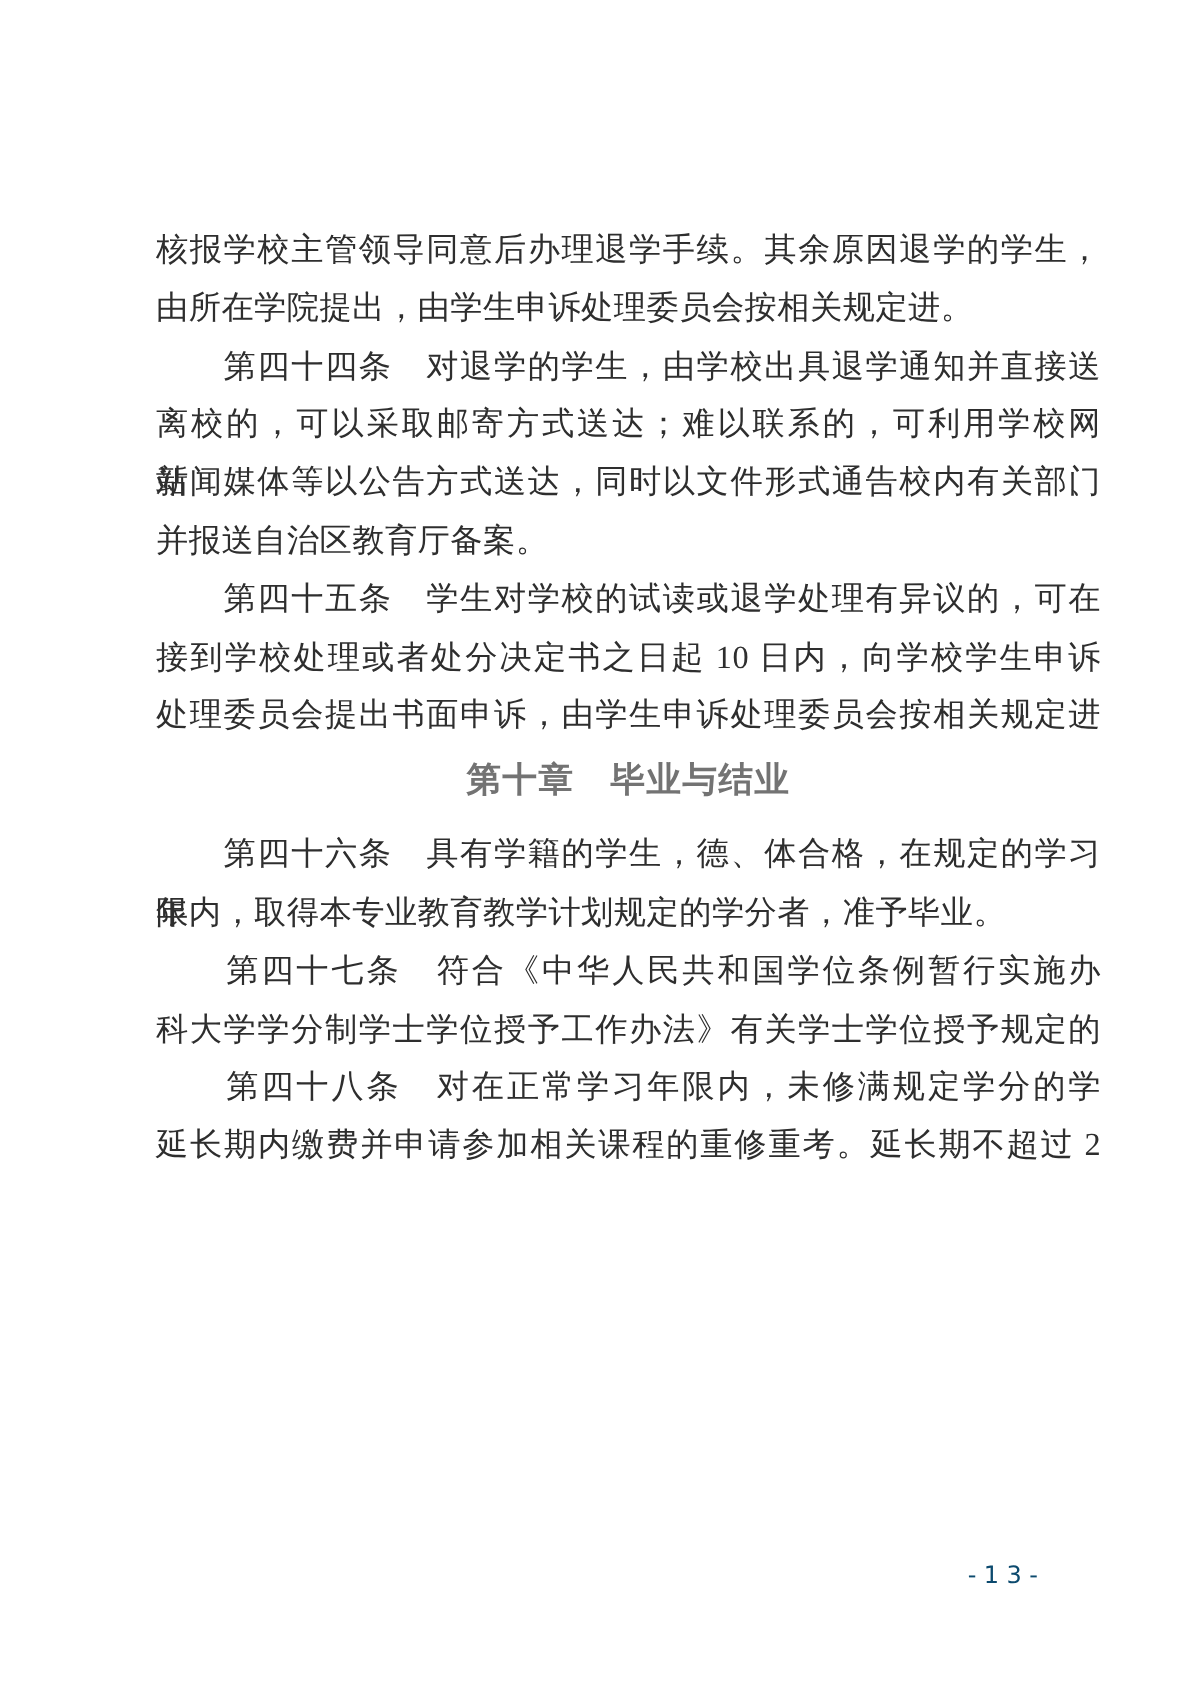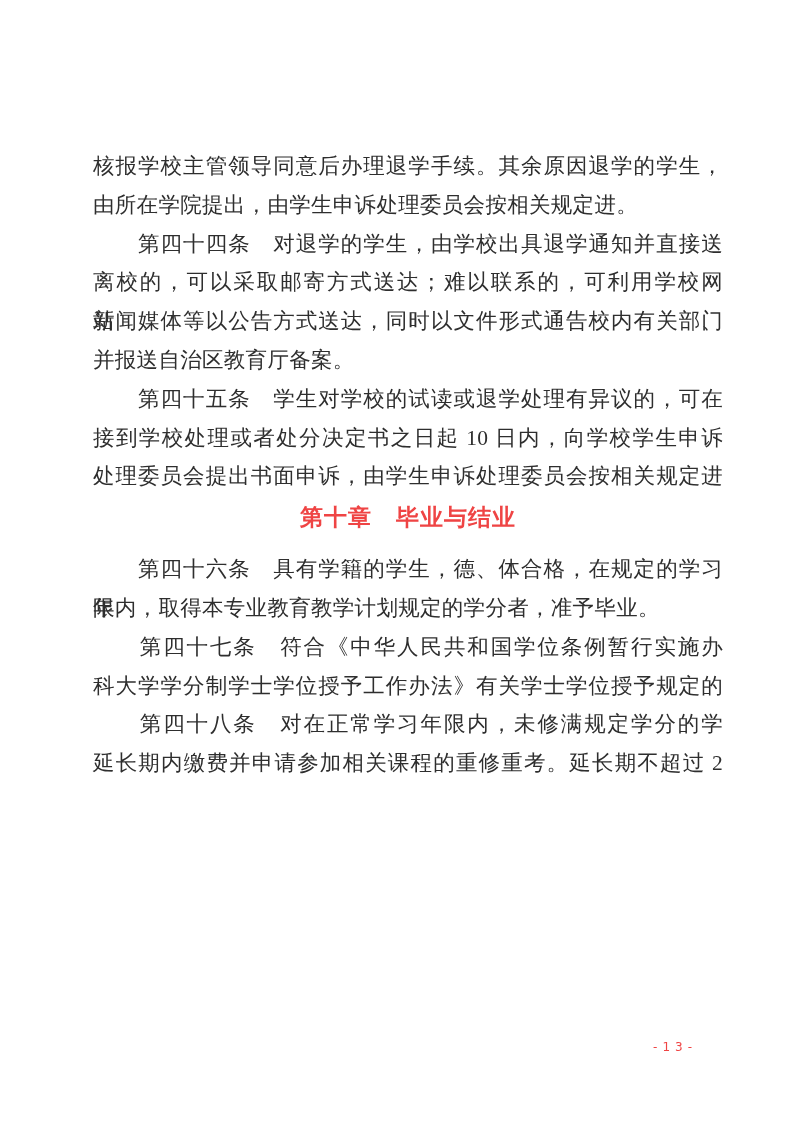--- a/index.html
+++ b/index.html
@@ -10,21 +10,21 @@
   .page {
     position: relative;
     width: 793px;
     height: 1122px;
     background: #ffffff;
     overflow: hidden;
     font-family: "Liberation Serif", "DejaVu Serif", serif;
   }
   .text-block {
     position: absolute;
-    left: 93px;
+    left: 104px;
     top: 147px;
     width: 630px;
   }
   .line {
     height: 38.8px;
     line-height: 38.8px;
     font-size: 21.5px;
     color: #2e2e2e;
     white-space: nowrap;
     letter-spacing: 0.3px;
@@ -35,31 +35,31 @@
     text-align-last: justify;
     text-justify: inter-character;
   }
   .chapter-heading {
     margin: 0 0 8px 0;
     height: 46px;
     line-height: 46px;
     font-size: 23px;
     font-weight: bold;
     text-align: center;
-    color: #ef4444;
-    font-family: Liberation Mono, monospace;
+    color: #737373;
+    font-family: Liberation Sans, sans-serif;
     letter-spacing: 1px;
   }
   .page-number {
     position: absolute;
     top: 1040px;
     right: 96px;
-    font-size: 12px;
+    font-size: 16px;
     letter-spacing: 5px;
-    color: #ef4444;
+    color: #0c4a6e;
     font-family: "DejaVu Sans", "Liberation Sans", sans-serif;
     margin-left: 28px;
   }
 </style>
 </head>
 <body>
 
 <div class="page">
   <main class="text-block">
       <div class="line fill">核报学校主管领导同意后办理退学手续。其余原因退学的学生，</div>

